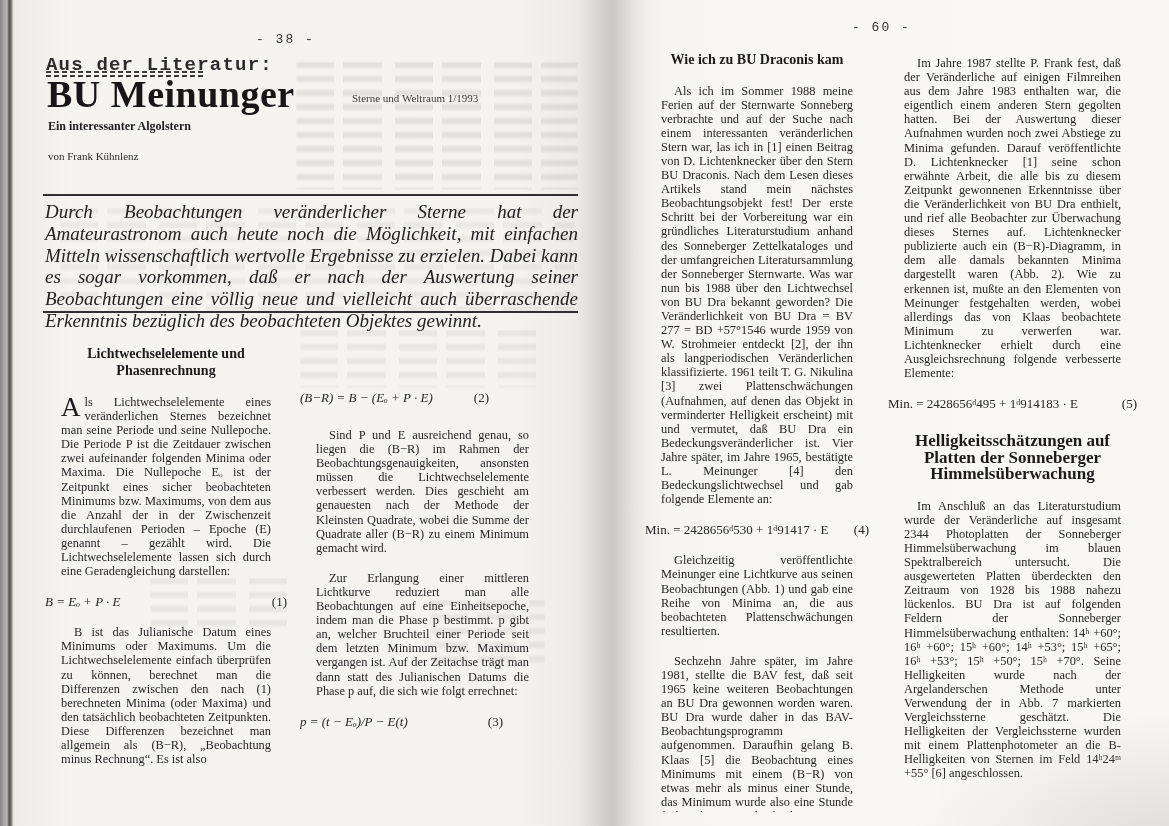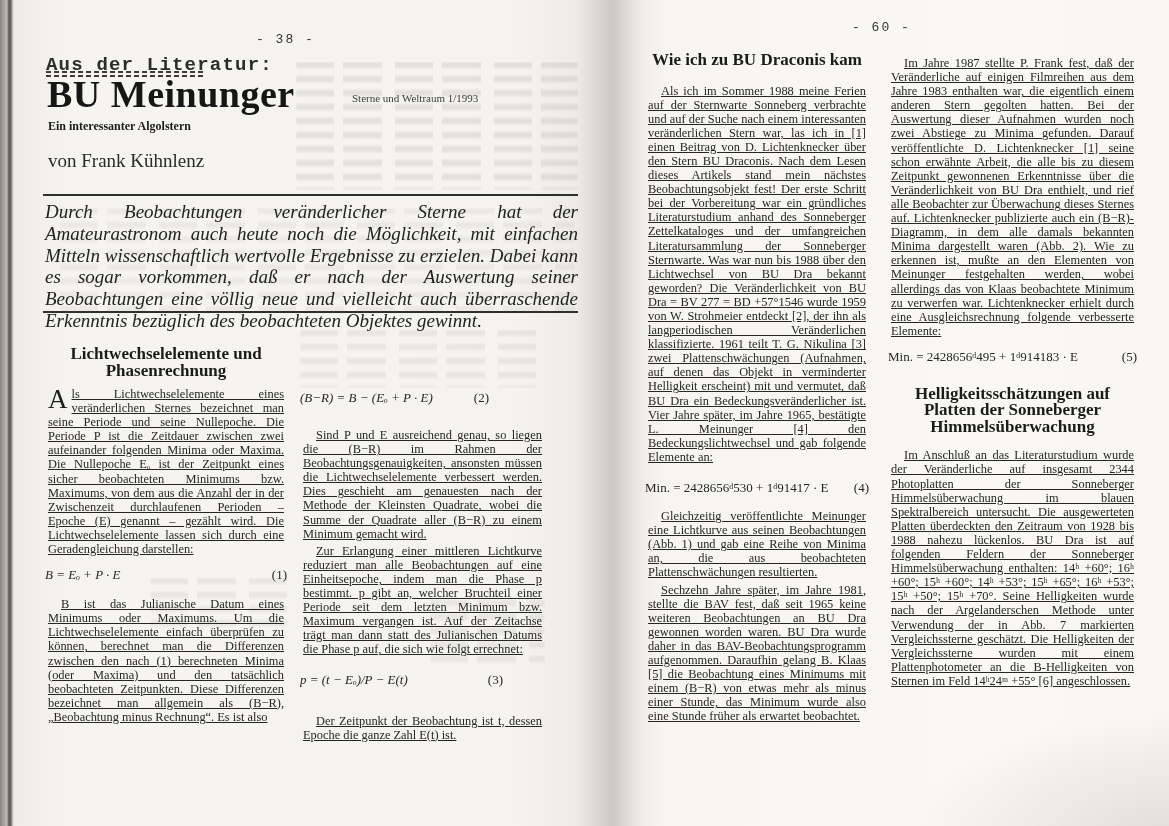--- a/index.html
+++ b/index.html
@@ -25,30 +25,30 @@
   .rubric{position:absolute;left:46px;top:54px;font-family:"Liberation Mono", monospace;
     font-size:19px;font-weight:bold;letter-spacing:1.2px;color:#2c2c2c;}
   .rubric-underline{position:absolute;left:46px;top:71px;width:158px;height:7px;
     background:
       repeating-linear-gradient(90deg,#3a3a3a 0 5px,transparent 5px 8px) 0 0/100% 2px no-repeat,
       repeating-linear-gradient(90deg,#3a3a3a 0 5px,transparent 5px 8px) 0 4px/100% 2px no-repeat;}
   .title{position:absolute;left:47px;top:72px;margin:0;font-size:38px;font-weight:bold;
     letter-spacing:.5px;color:#161616;}
   .journal{position:absolute;left:352px;top:92px;font-size:11px;color:#3a3a3a;}
   .subtitle{position:absolute;left:48px;top:119px;margin:0;font-size:12px;font-weight:bold;color:#1c1c1c;}
-  .byline{position:absolute;left:48px;top:150px;font-size:19px;color:#2a2a2a;}
+  .byline{position:absolute;left:48px;top:150px;font-size:11px;color:#2a2a2a;}
   .hr{position:absolute;left:43px;width:535px;height:2px;background:#2f2f2f;}
   .hr1{top:194px;} .hr2{top:311px;}
   .abstract{position:absolute;left:45px;top:201px;width:533px;
     font-size:19px;font-style:italic;line-height:21.8px;text-align:justify;color:#222;}
   
   .col{position:absolute;font-size:12.4px;line-height:14.1px;text-align:justify;color:#262626;}
-  .col p{margin:3px;text-decoration:underline;}
+  .col p{margin:16px;}
   .col p.ind{text-indent:13px;}
-  .colhead{margin:0;font-weight:bold;text-align:center;font-size:17px;line-height:16.5px;color:#1b1b1b;}
+  .colhead{margin:0;font-weight:bold;text-align:center;font-size:14px;line-height:16.5px;color:#1b1b1b;}
   .colA{left:45px;  top:346px; width:242px; height:460px; overflow:hidden;}
   .colB{left:300px; top:346px; width:245px; height:460px; overflow:hidden;}
   .colC{left:645px; top:52px;  width:224px; height:760px; overflow:hidden;}
   .colD{left:888px; top:55px;  width:249px; height:760px; overflow:hidden;}
   .colA .colhead{margin-bottom:8px;}
   .colC .colhead{margin-bottom:15px;}
   .colD .colhead{font-size:17px;margin:22px 0 13px 0;}
   .dropcap{float:left;font-size:27px;line-height:23px;padding:1px 4px 0 0;color:#1d1d1d;}
   .eq{display:flex;align-items:baseline;font-size:13px;line-height:15px;white-space:nowrap;}
   .eq .eq-f{font-style:italic;}
@@ -106,21 +106,20 @@
     <div class="eq eq2">
       <span class="eq-f">(B−R) = B − (Eₒ + P · E)</span>
       <span class="eq-n">(2)</span>
     </div>
     <p class="ind pSind">Sind P und E ausreichend genau, so liegen die (B−R) im Rahmen der Beobachtungsgenauigkeiten, ansonsten müssen die Lichtwechselelemente verbessert werden. Dies geschieht am genauesten nach der Methode der Kleinsten Quadrate, wobei die Summe der Quadrate aller (B−R) zu einem Minimum gemacht wird.</p>
     <p class="ind">Zur Erlangung einer mittleren Lichtkurve reduziert man alle Beobachtungen auf eine Einheitsepoche, indem man die Phase p bestimmt. p gibt an, welcher Bruchteil einer Periode seit dem letzten Minimum bzw. Maximum vergangen ist. Auf der Zeitachse trägt man dann statt des Julianischen Datums die Phase p auf, die sich wie folgt errechnet:</p>
     <div class="eq eq3">
       <span class="eq-f">p = (t − Eₒ)/P − E(t)</span>
       <span class="eq-n">(3)</span>
     </div>
-    <p class="ind pDer">Der Zeitpunkt der Beobachtung ist t, dessen Epoche die ganze Zahl E(t) ist.</p>
   </div>
 
   <div class="pageno" style="left:852px;top:20px;">-  60  -</div>
 
   <div class="col colC">
     <h3 class="colhead">Wie ich zu BU Draconis kam</h3>
     <p class="ind pAls">Als ich im Sommer 1988 meine Ferien auf der Sternwarte Sonneberg verbrachte und auf der Suche nach einem interessanten veränderlichen Stern war, las ich in [1] einen Beitrag von D. Lichtenknecker über den Stern BU Draconis. Nach dem Lesen dieses Artikels stand mein nächstes Beobachtungsobjekt fest! Der erste Schritt bei der Vorbereitung war ein gründliches Literaturstudium anhand des Sonneberger Zettelkataloges und der umfangreichen Literatursammlung der Sonneberger Sternwarte. Was war nun bis 1988 über den Lichtwechsel von BU Dra bekannt geworden? Die Veränderlichkeit von BU Dra = BV 277 = BD +57°1546 wurde 1959 von W. Strohmeier entdeckt [2], der ihn als langperiodischen Veränderlichen klassifizierte. 1961 teilt T. G. Nikulina [3] zwei Plattenschwächungen (Aufnahmen, auf denen das Objekt in verminderter Helligkeit erscheint) mit und vermutet, daß BU Dra ein Bedeckungsveränderlicher ist. Vier Jahre später, im Jahre 1965, bestätigte L. Meinunger [4] den Bedeckungslichtwechsel und gab folgende Elemente an:</p>
     <div class="eq eq4 roman">
       <span class="eq-f">Min. = 2428656ᵈ530 + 1ᵈ91417 · E</span>
       <span class="eq-n">(4)</span>

